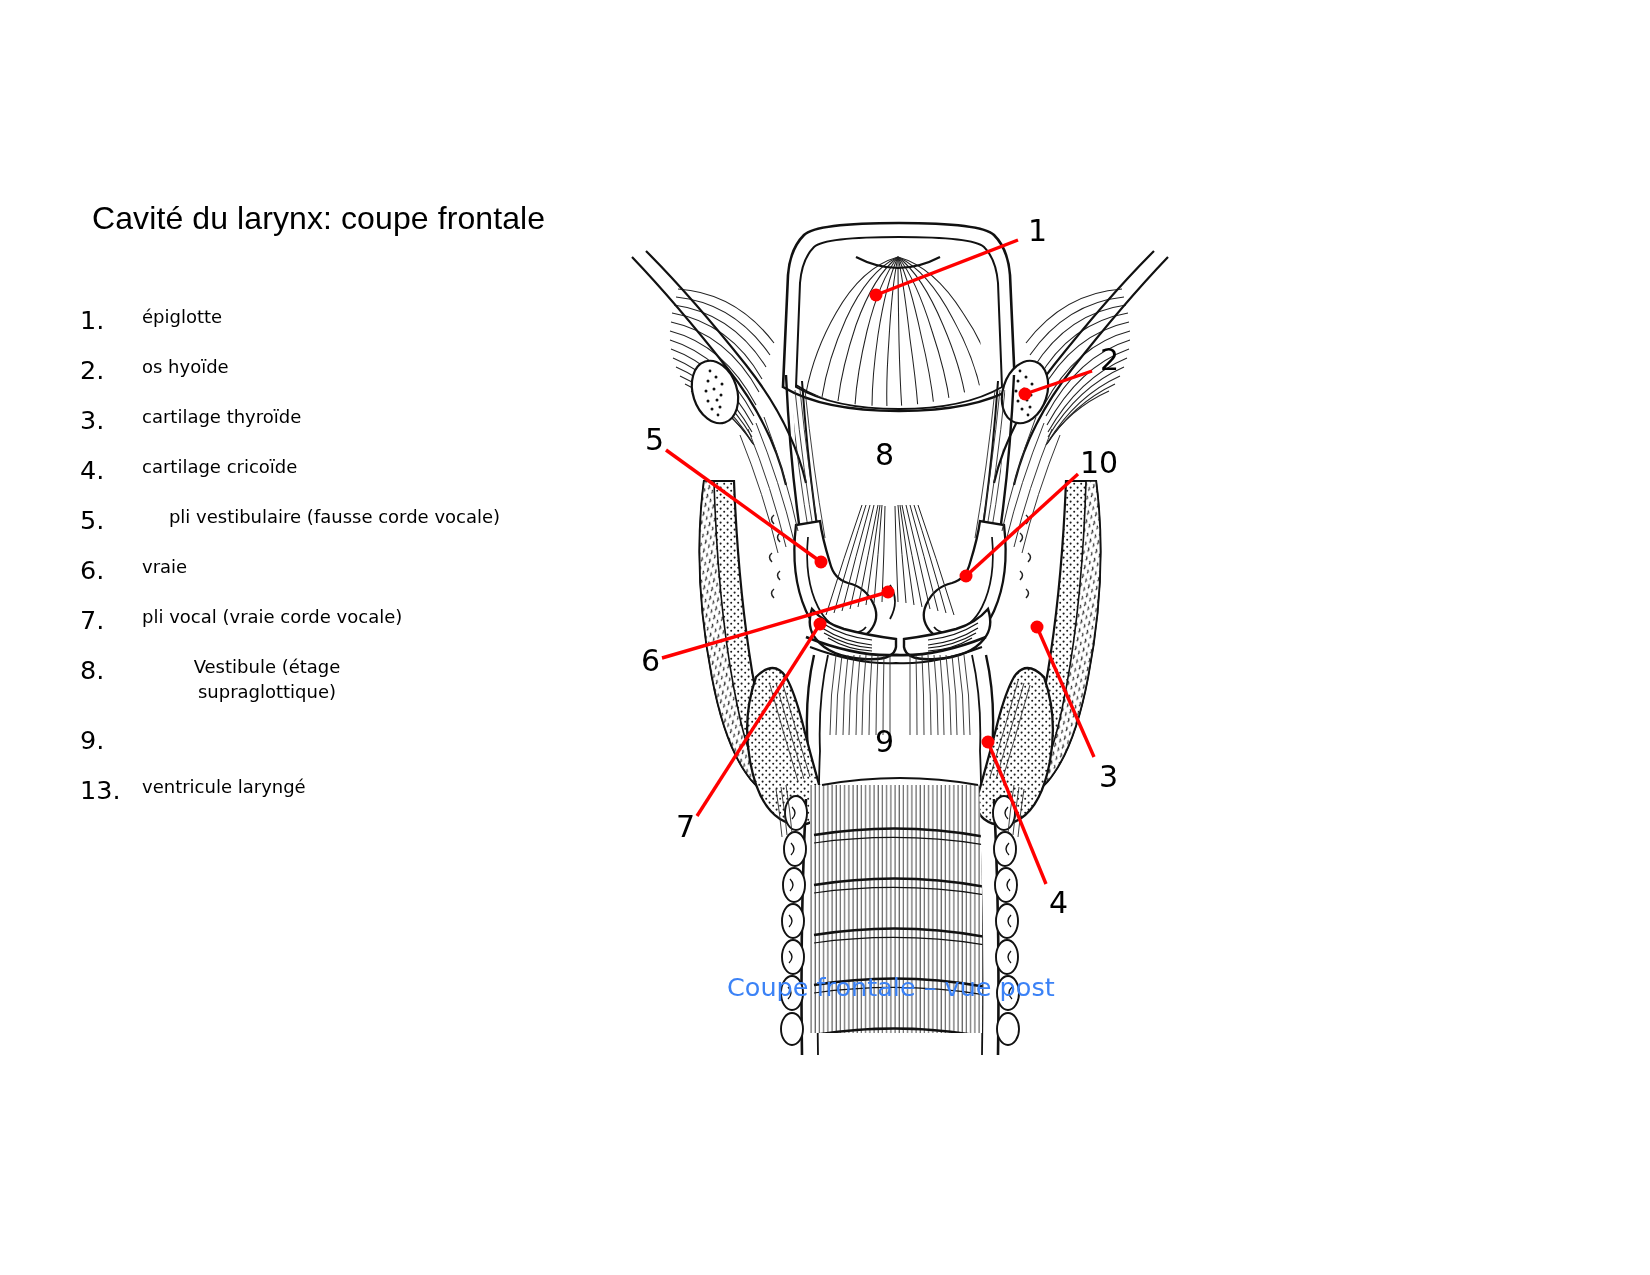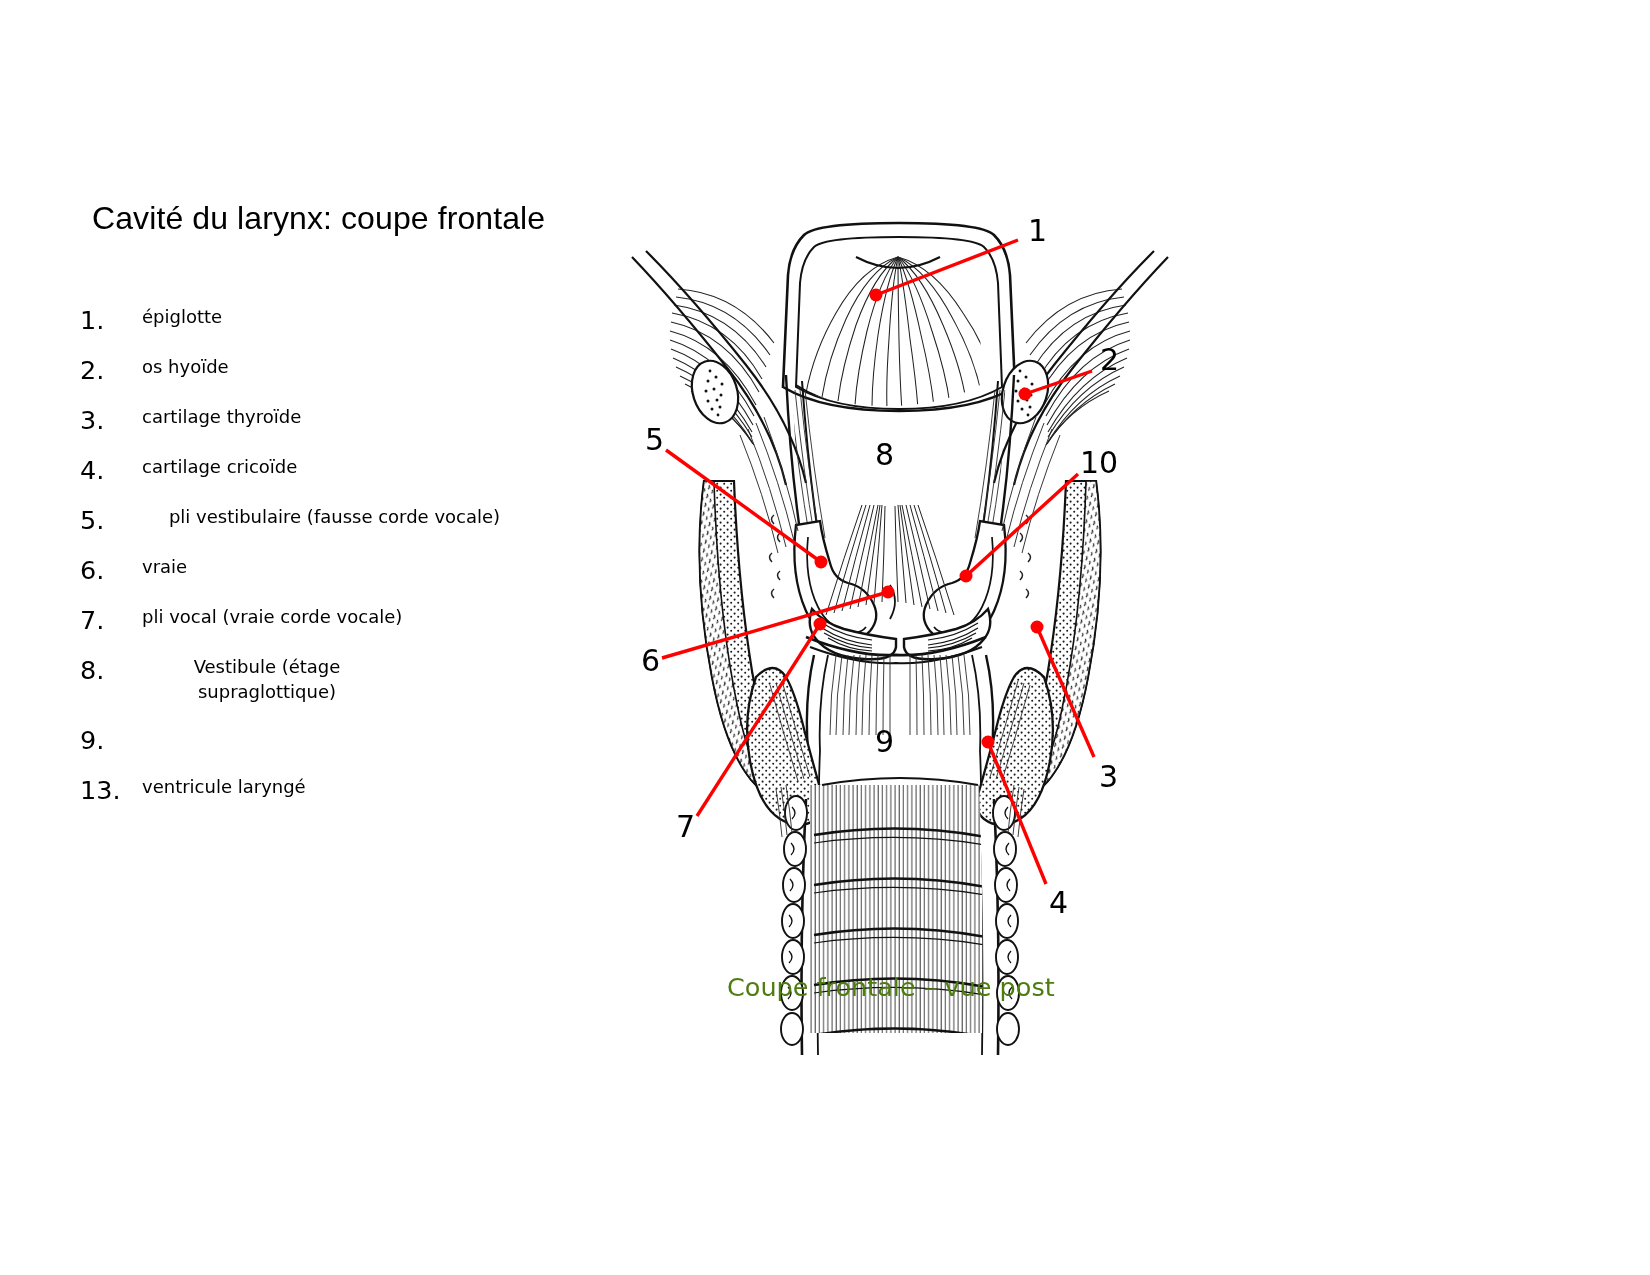--- a/index.html
+++ b/index.html
@@ -39,21 +39,21 @@
   .li.wrap .lbl{max-width:385px;text-align:center;}
 
   
   #figure{position:absolute;left:600px;top:185px;width:600px;height:870px;}
   #figure svg{display:block;width:600px;height:870px;overflow:visible;}
 
   
   #caption{
     position:absolute;left:727px;top:972px;
     font-family:"DejaVu Sans", sans-serif;
-    font-size:25.5px;color:#4d7c0f;white-space:nowrap;
+    font-size:25.5px;color:#3b82f6;white-space:nowrap;
   }
 
   
   #callouts{position:absolute;left:0;top:0;width:1650px;height:1275px;pointer-events:none;}
   #callouts svg{position:absolute;left:0;top:0;width:1650px;height:1275px;overflow:visible;}
   .callout-num{
     position:absolute;
     font-family:"DejaVu Sans", sans-serif;
     font-size:30px;color:#000;
     line-height:1;white-space:nowrap;

